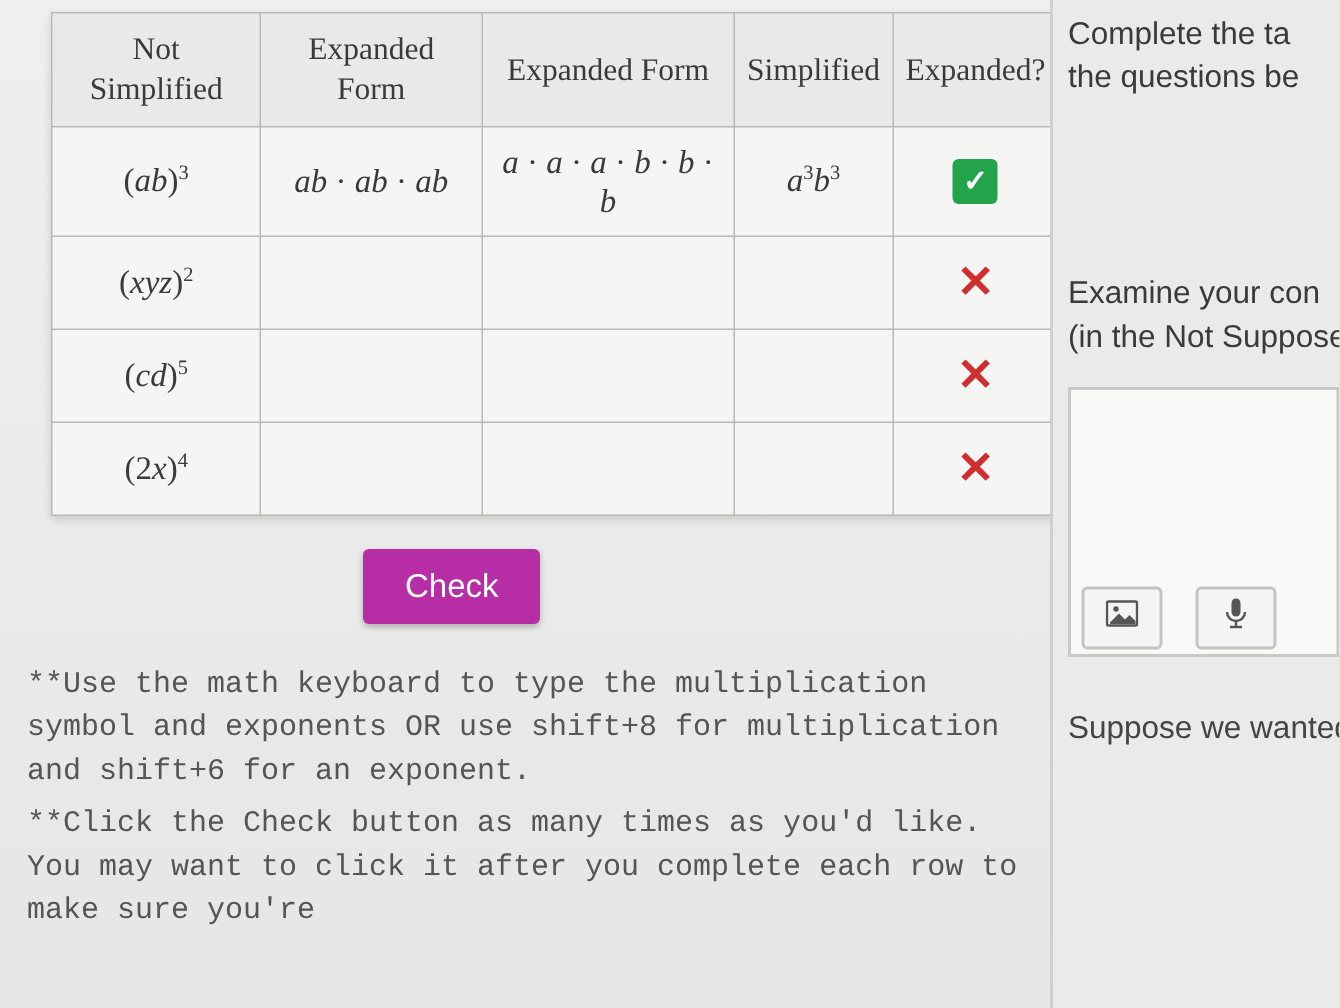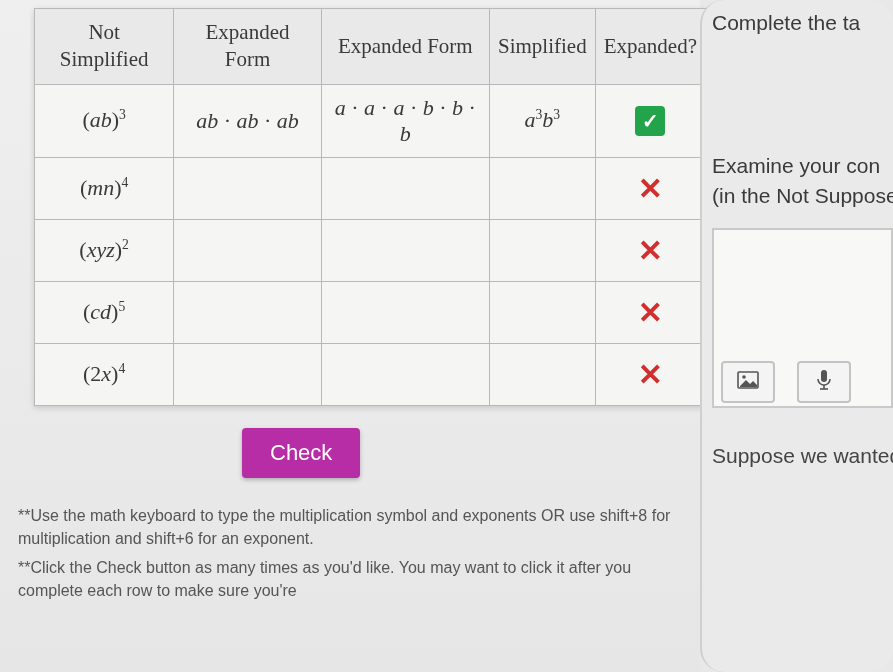--- a/index.html
+++ b/index.html
@@ -19,21 +19,20 @@
     padding: 8px 14px 0 14px;
     background: linear-gradient(180deg, #efefef 0%, #e6e6e6 100%);
   }
   .right-panel {
     flex: 1;
     padding: 4px 0 0 10px;
     background: #eaeaea;
     border-left: 2px solid #cfcfcf;
     overflow: hidden;
     font-family: Arial, Helvetica, sans-serif;
-    border-radius: 24px;
   }
   table.worksheet {
     border-collapse: collapse;
     width: 100%;
     background: #f3f3f3;
     box-shadow: 0 2px 6px rgba(0,0,0,0.15);
     margin-left: 20px;
   }
   table.worksheet th,
   table.worksheet td {
@@ -83,22 +82,22 @@
     color: #fff;
     font-family: Arial, sans-serif;
     font-size: 22px;
     padding: 12px 28px;
     border: none;
     border-radius: 4px;
     cursor: pointer;
     box-shadow: 0 2px 4px rgba(0,0,0,0.25);
   }
   .hint {
-    font-family: Liberation Sans, sans-serif;
-    font-size: 16px;
+    font-family: Liberation Mono, monospace;
+    font-size: 20px;
     color: #555;
     line-height: 1.45;
     margin: 8px 4px 0 4px;
   }
   .right-panel p {
     font-size: 21px;
     color: #3a3a3a;
     line-height: 1.4;
     margin: 4px 0 30px 0;
     white-space: nowrap;
@@ -155,27 +154,20 @@
     <tbody>
 
     <tr>
           <td>(<span class="math">ab</span>)<sup>3</sup></td>
           <td class="cell-input"><span class="math">ab</span> · <span class="math">ab</span> · <span class="math">ab</span></td>
           <td class="cell-input"><span class="math">a</span> · <span class="math">a</span> · <span class="math">a</span> · <span class="math">b</span> · <span class="math">b</span> · <span class="math">b</span></td>
           <td class="cell-input"><span class="math">a</span><sup>3</sup><span class="math">b</span><sup>3</sup></td>
           <td><span class="check-mark">✓</span></td>
         </tr>
         <tr>
-          <td>(<span class="math">mn</span>)<sup>4</sup></td>
-          <td class="cell-input"></td>
-          <td class="cell-input"></td>
-          <td class="cell-input"></td>
-          <td><span class="x-mark">✕</span></td>
-        </tr>
-        <tr>
           <td>(<span class="math">xyz</span>)<sup>2</sup></td>
           <td class="cell-input"></td>
           <td class="cell-input"></td>
           <td class="cell-input"></td>
           <td><span class="x-mark">✕</span></td>
         </tr>
         <tr>
           <td>(<span class="math">cd</span>)<sup>5</sup></td>
           <td class="cell-input"></td>
           <td class="cell-input"></td>
@@ -195,20 +187,21 @@
   <button class="check-btn">Check</button>
 
   <p class="hint">**Use the math keyboard to type the multiplication symbol and exponents OR use shift+8 for multiplication and shift+6 for an exponent.</p>
   <p class="hint" style="margin-top:6px;">**Click the Check button as many times as you'd like. You may want to click it after you complete each row to make sure you're</p>
 
 </div>
 
 <div class="right-panel">
   <p>
     <span>Complete the ta</span><br>
+    <span>the questions be</span>
   </p>
 
   <div style="height:80px"></div>
 
   <p style="margin-bottom:18px;">
     <span>Examine your con</span><br>
     <span>(in the Not Suppose</span><br>
   </p>
 
   <div class="answer-box">

